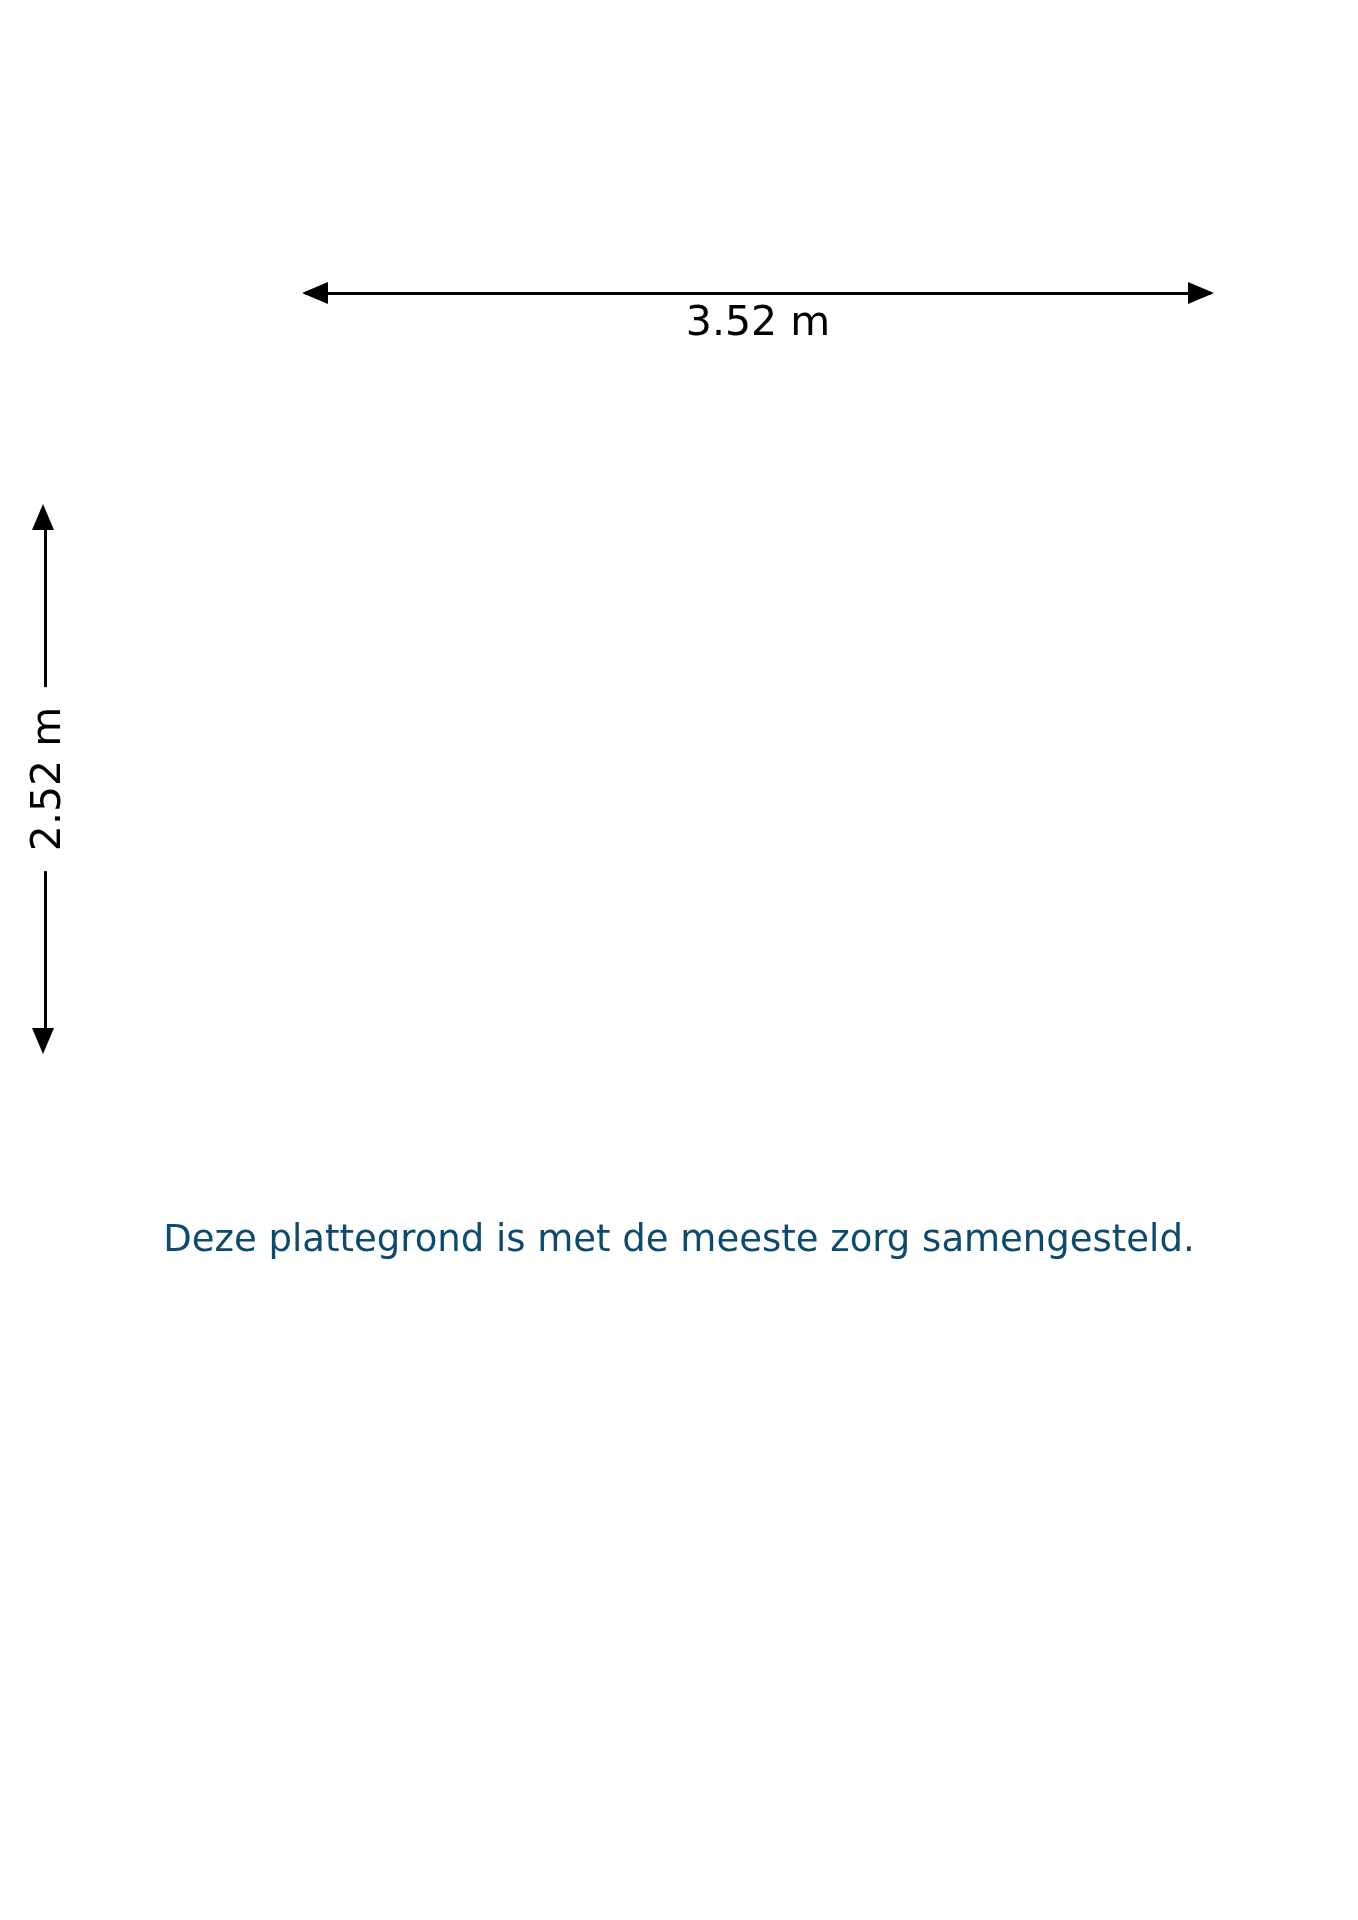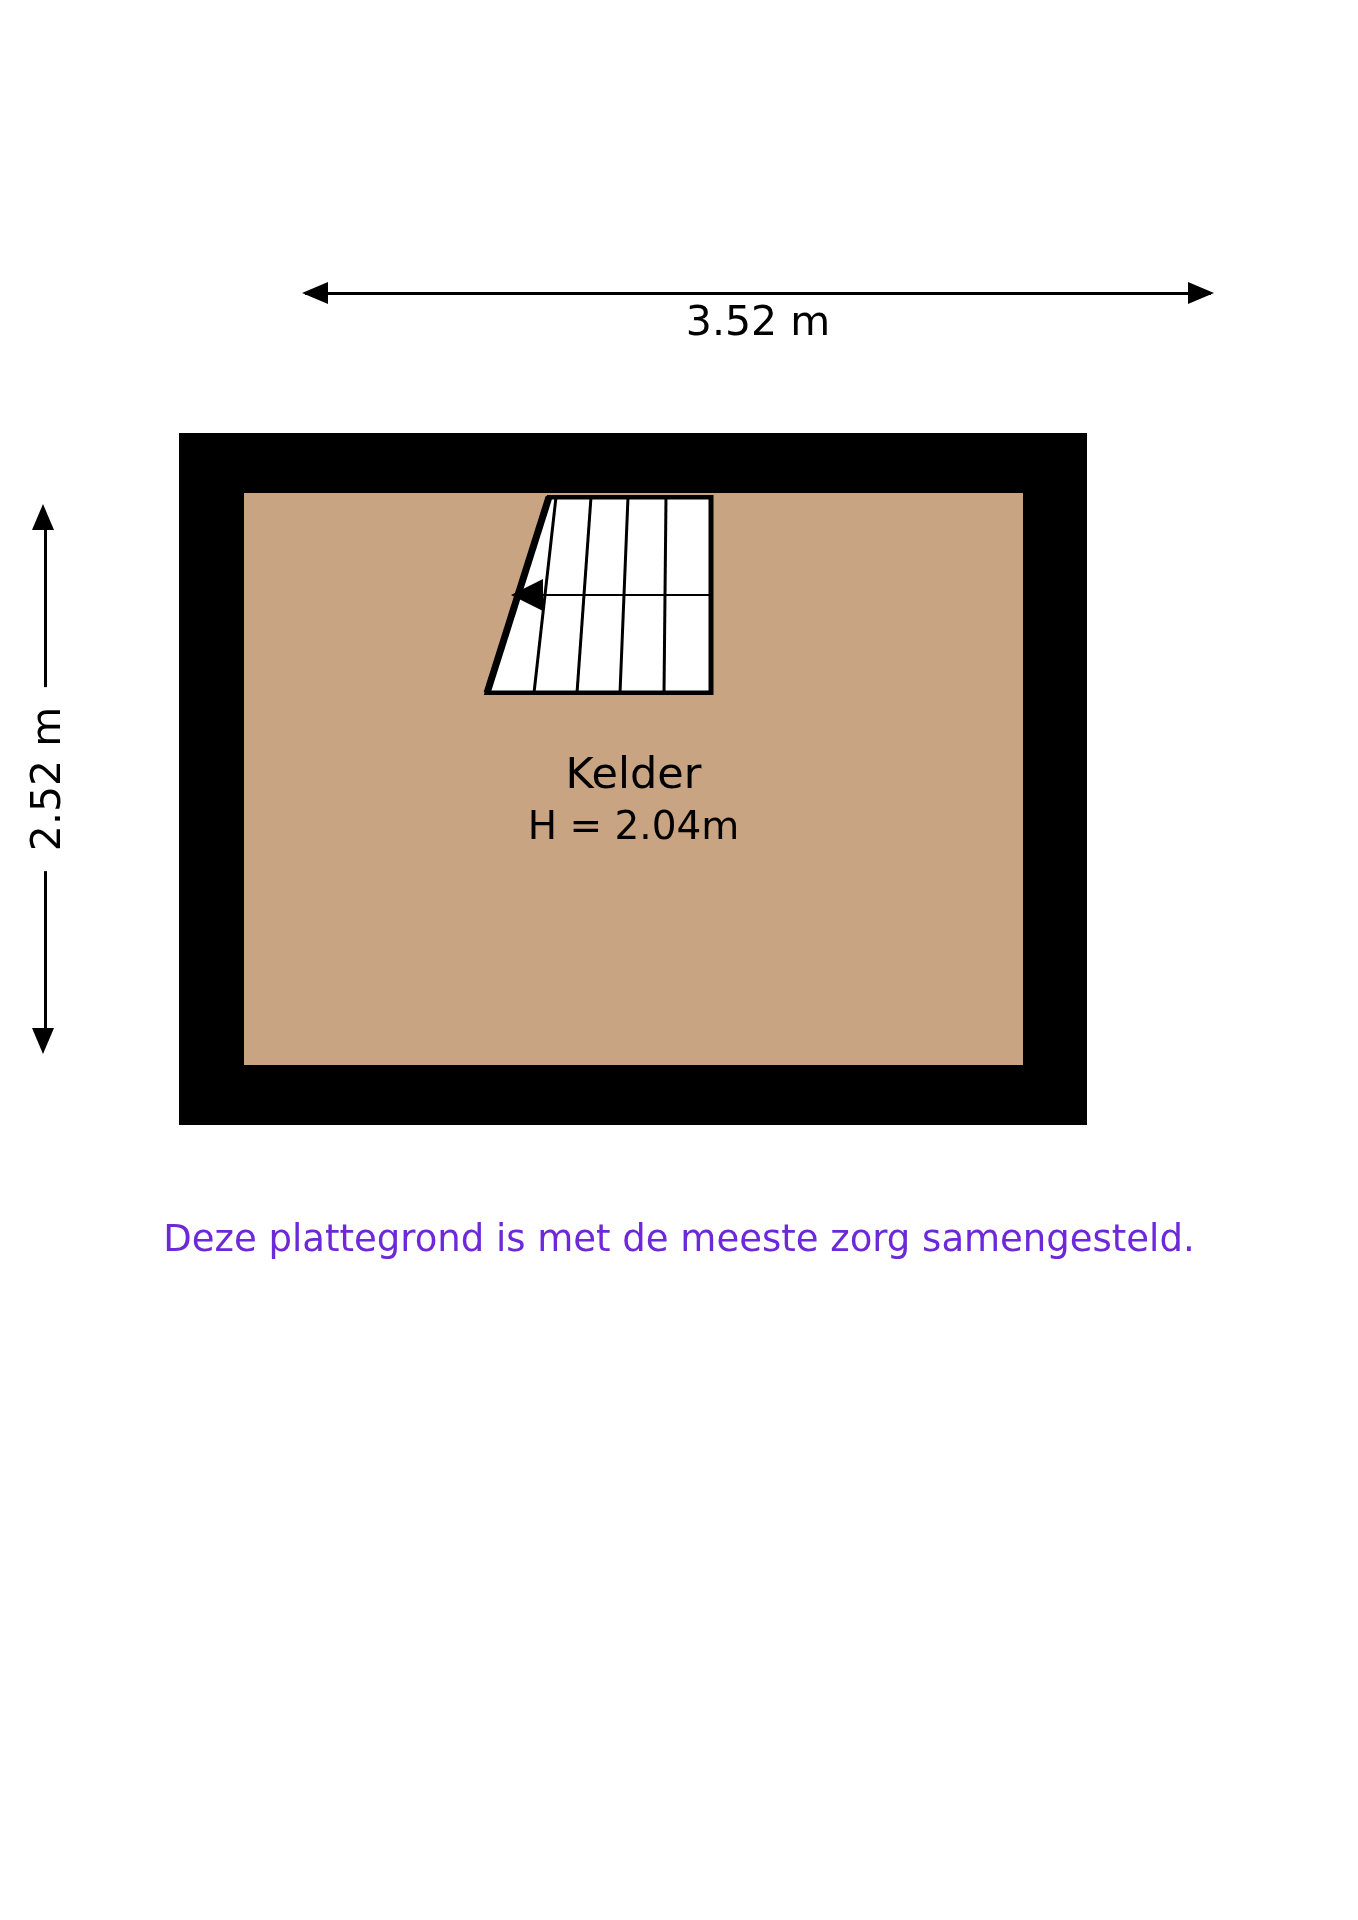--- a/index.html
+++ b/index.html
@@ -165,21 +165,21 @@
     line-height: 50px;
   }
 
   
   .disclaimer {
     position: absolute;
     left: 0;
     top: 1212px;
     width: 1358px;
     text-align: center;
-    color: #6d28d9;
+    color: #0c4a6e;
     font-size: 37px;
     line-height: 53px;
   }
   .disclaimer div {
     white-space: nowrap;
   }
 </style>
 </head>
 <body>
 
@@ -192,39 +192,18 @@
     <div class="label">3.52 m</div>
   </div>
 
   <div class="dim-left">
     <div class="line"></div>
     <div class="arrow-up"></div>
     <div class="arrow-down"></div>
     <div class="label">2.52 m</div>
   </div>
 
-  <div class="building">
-    <div class="room-floor"></div>
-
-    <div class="stairs">
-      <svg width="300" height="200" viewBox="0 0 300 200" xmlns="http://www.w3.org/2000/svg">
-        <polygon points="68,2 230,2 230,198 6,198" fill="#ffffff" stroke="#000000" stroke-width="5"></polygon>
-        <line x1="68" y1="2" x2="6" y2="198" stroke="#000000" stroke-width="7"></line>
-        <line x1="75" y1="2" x2="53" y2="198" stroke="#000000" stroke-width="3"></line>
-        <line x1="110" y1="2" x2="96" y2="198" stroke="#000000" stroke-width="3"></line>
-        <line x1="147" y1="2" x2="139" y2="198" stroke="#000000" stroke-width="3"></line>
-        <line x1="185" y1="2" x2="183" y2="198" stroke="#000000" stroke-width="3"></line>
-        <line x1="230" y1="100" x2="55" y2="100" stroke="#000000" stroke-width="2"></line>
-        <polygon points="30,100 62,84 62,116" fill="#000000"></polygon>
-      </svg>
-    </div>
-
-    <div class="room-label">
-      <div class="name">Kelder</div>
-      <div class="height">H = 2.04m</div>
-    </div>
-  </div>
 
   <div class="disclaimer">
     <div>Deze plattegrond is met de meeste zorg samengesteld.</div>
   </div>
 
 </div>
 
 </body></html>

